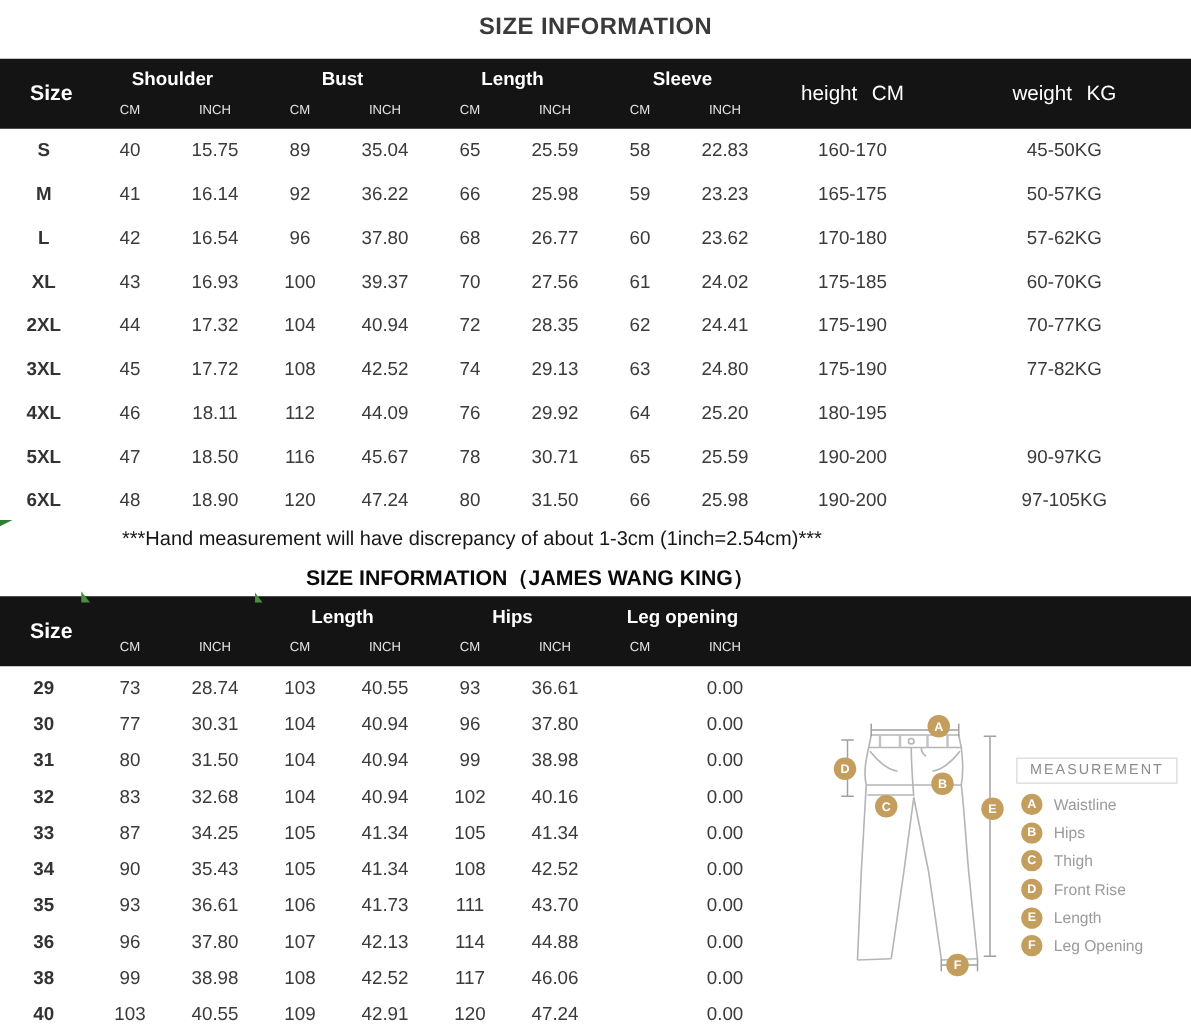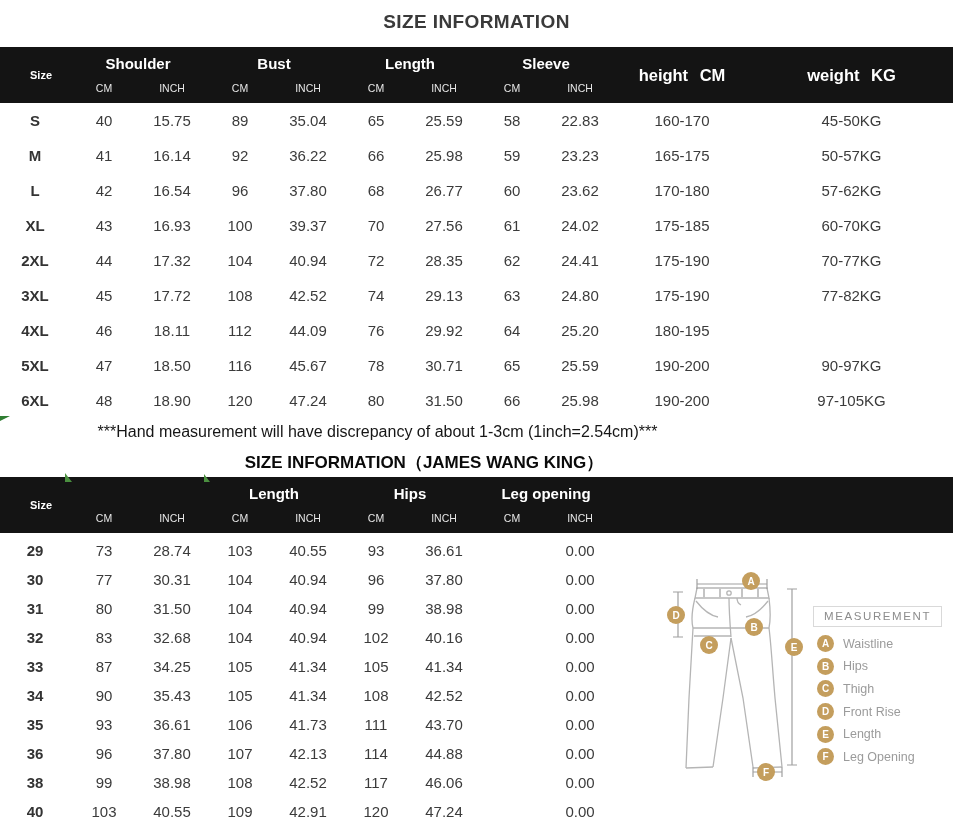--- a/index.html
+++ b/index.html
@@ -10,27 +10,27 @@
   .note-line{position:absolute;top:423px;left:0;width:755px;text-align:center;
     font-size:16px;color:#161616;}
   .sub-title{position:absolute;top:451px;left:0;width:848px;text-align:center;
     font-size:17px;font-weight:700;color:#0a0a0a;}
 
   .hdr{position:absolute;left:0;width:953px;height:56px;background:#141414;color:#fff;
     display:grid;grid-template-columns:70px repeat(8,68px) 136px 203px;grid-template-rows:32px 24px;}
   .hdr1{top:47px;}
   .hdr2{top:477px;}
   .h-size{grid-column:1;grid-row:1/3;display:flex;align-items:center;justify-content:center;
-    font-size:11px;font-weight:700;margin-left:12px;}
+    font-size:17px;font-weight:700;margin-left:12px;}
   .h-group{grid-row:1;display:flex;align-items:center;justify-content:center;
     font-size:15px;font-weight:700;}
   .g1{grid-column:2/4}.g2{grid-column:4/6}.g3{grid-column:6/8}.g4{grid-column:8/10}
   .h-sub{grid-row:2;font-size:10.5px;color:#e6e6e6;text-align:center;padding-top:3px;}
   .h-span{grid-row:1/3;display:flex;align-items:center;justify-content:center;
-    font-size:16.5px;font-weight:700;word-spacing:7px;}
+    font-size:16.5px;font-weight:400;word-spacing:7px;}
   .h-height{grid-column:10}.h-weight{grid-column:11}
 
   .tbody{position:absolute;left:0;width:953px;}
   .t1body{top:103px;}
   .t2body{top:536px;}
   .grid-row{display:grid;grid-template-columns:70px repeat(8,68px) 136px 203px;
     align-items:center;text-align:center;color:#3b3b3b;font-size:15px;}
   .t1body .grid-row{height:35px;}
   .t2body .grid-row{height:29px;}
   .grid-row .c0{font-weight:700;color:#333;}

